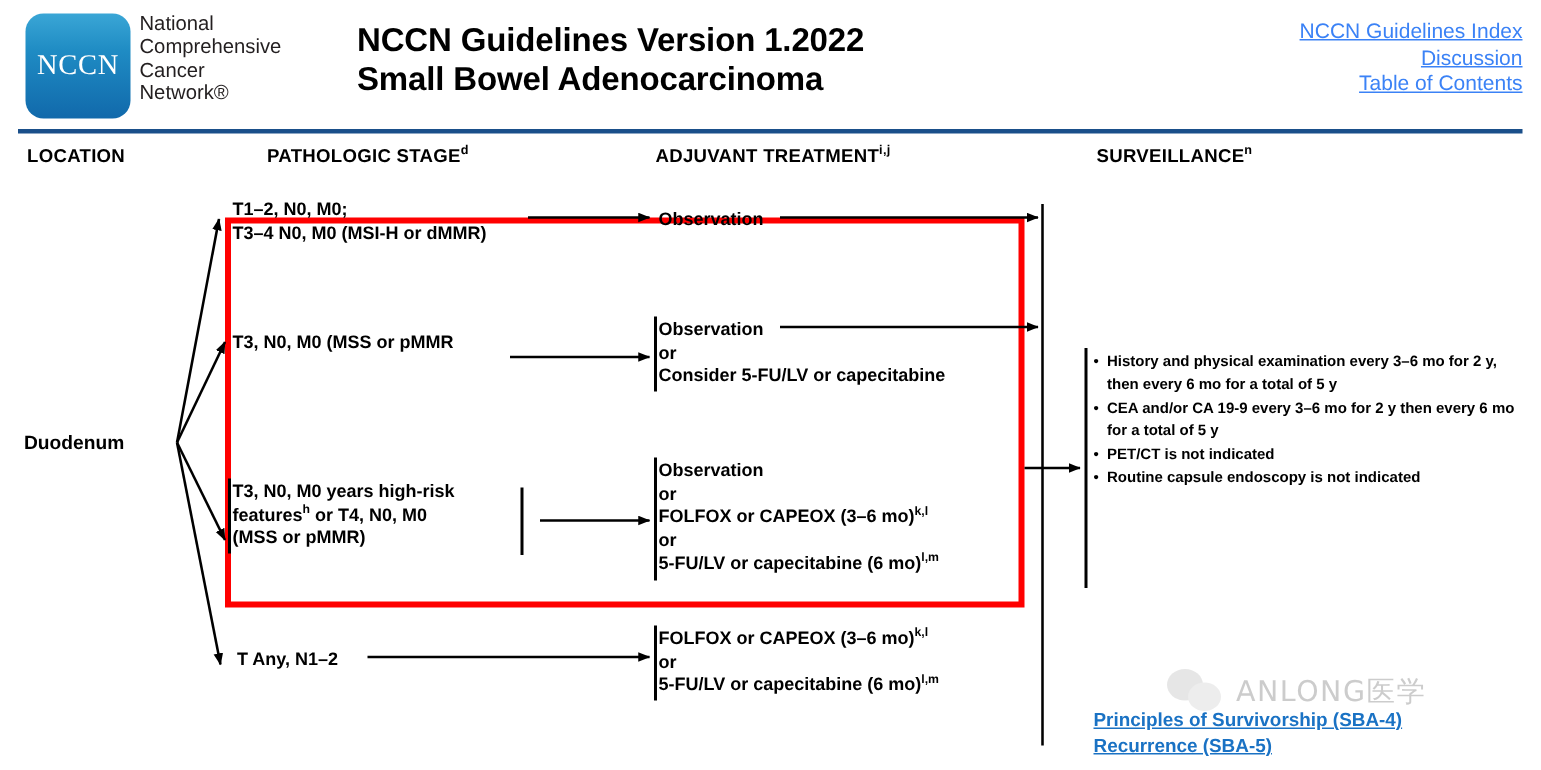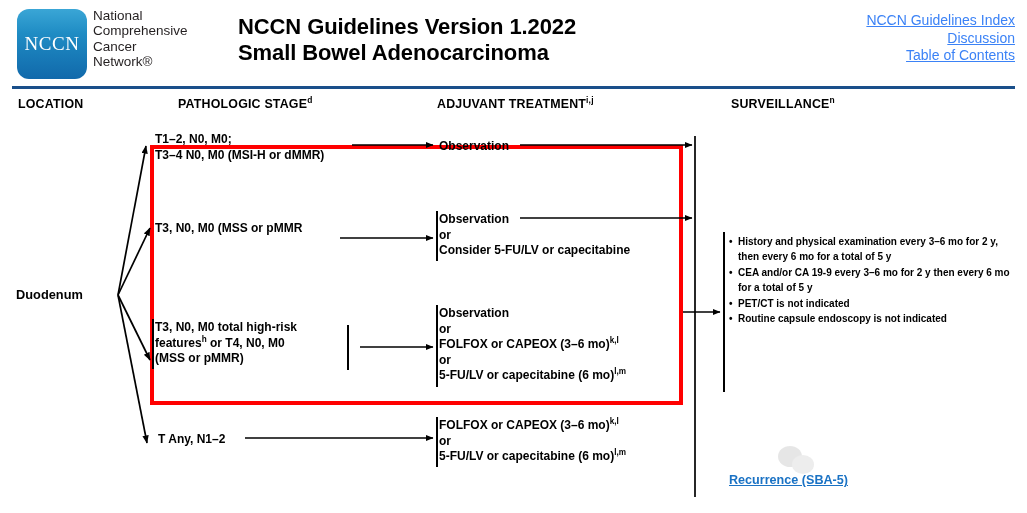--- a/index.html
+++ b/index.html
@@ -161,21 +161,21 @@
 <div id="stage1" class="abs blk">
   <span class="ln">T1–2, N0, M0;</span>
   <span class="ln">T3–4 N0, M0 (MSI-H or dMMR)</span>
 </div>
 
 <div id="stage2" class="abs blk">
   <span class="ln">T3, N0, M0 (MSS or pMMR</span>
 </div>
 
 <div id="stage3" class="abs blk">
-  <span class="ln">T3, N0, M0 total high-risk</span>
+  <span class="ln">T3, N0, M0 years high-risk</span>
   <span class="ln">features<sup>h</sup> or T4, N0, M0</span>
   <span class="ln">(MSS or pMMR)</span>
 </div>
 
 <div id="stage4" class="abs blk">
   <span class="ln">T Any, N1–2</span>
 </div>
 
 <div id="vr-stage3" class="abs vrule"></div>
 <div id="vr-stage3b" class="abs vrule"></div>
@@ -209,28 +209,30 @@
 
 <div id="surv-bracket" class="abs"></div>
 <ul id="surv-list" class="abs">
   <li>History and physical examination every 3–6 mo for 2 y, then every 6 mo for a total of 5 y</li>
   <li>CEA and/or CA 19-9 every 3–6 mo for 2 y then every 6 mo for a total of 5 y</li>
   <li>PET/CT is not indicated</li>
   <li>Routine capsule endoscopy is not indicated</li>
 </ul>
 
 <div id="footer-links" class="abs">
+  <a class="flink">Principles of Survivorship (SBA-4)</a>
   <a class="flink">Recurrence (SBA-5)</a>
 </div>
 
 <div id="watermark" class="abs">
   <div style="position:relative;width:40px;height:34px;">
     <div class="wm-bub" style="left:0;top:2px;width:24px;height:21px;"></div>
     <div class="wm-bub" style="left:14px;top:11px;width:22px;height:19px;background:#dcdcdc;"></div>
   </div>
+  <span id="wm-text">ANLONG医学</span>
 </div>
 
 <svg id="wires" class="abs" viewBox="0 0 1027 513">
   <defs>
     <marker id="ah" markerWidth="9" markerHeight="9" refX="7.5" refY="3.2" orient="auto" markerUnits="userSpaceOnUse">
       <path d="M0,0 L8,3.2 L0,6.4 z" fill="#000"></path>
     </marker>
   </defs>
   <g stroke="#000" stroke-width="1.7" fill="none" marker-end="url(#ah)">
 

